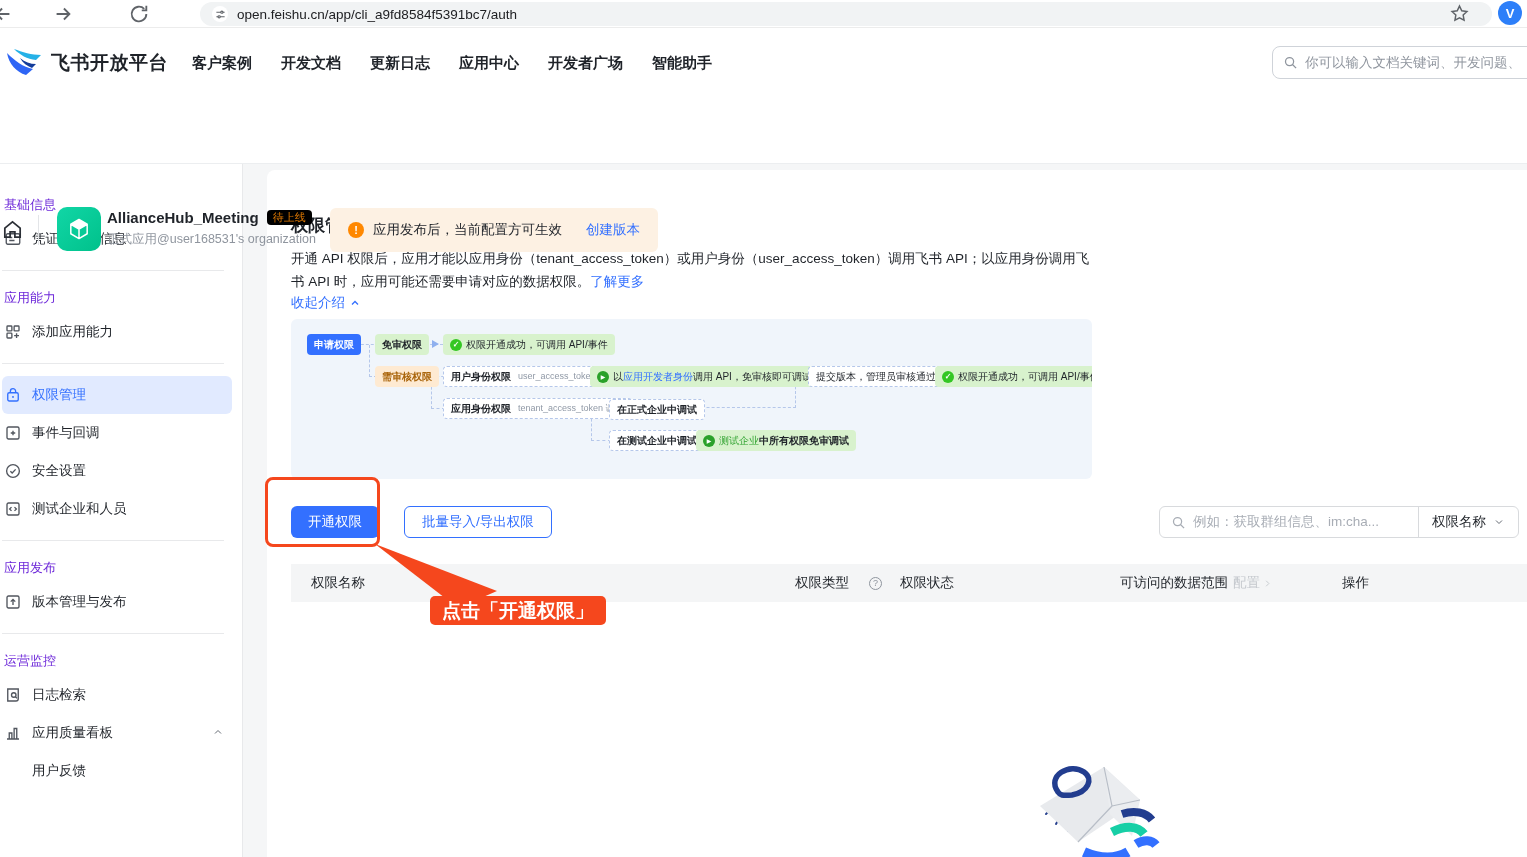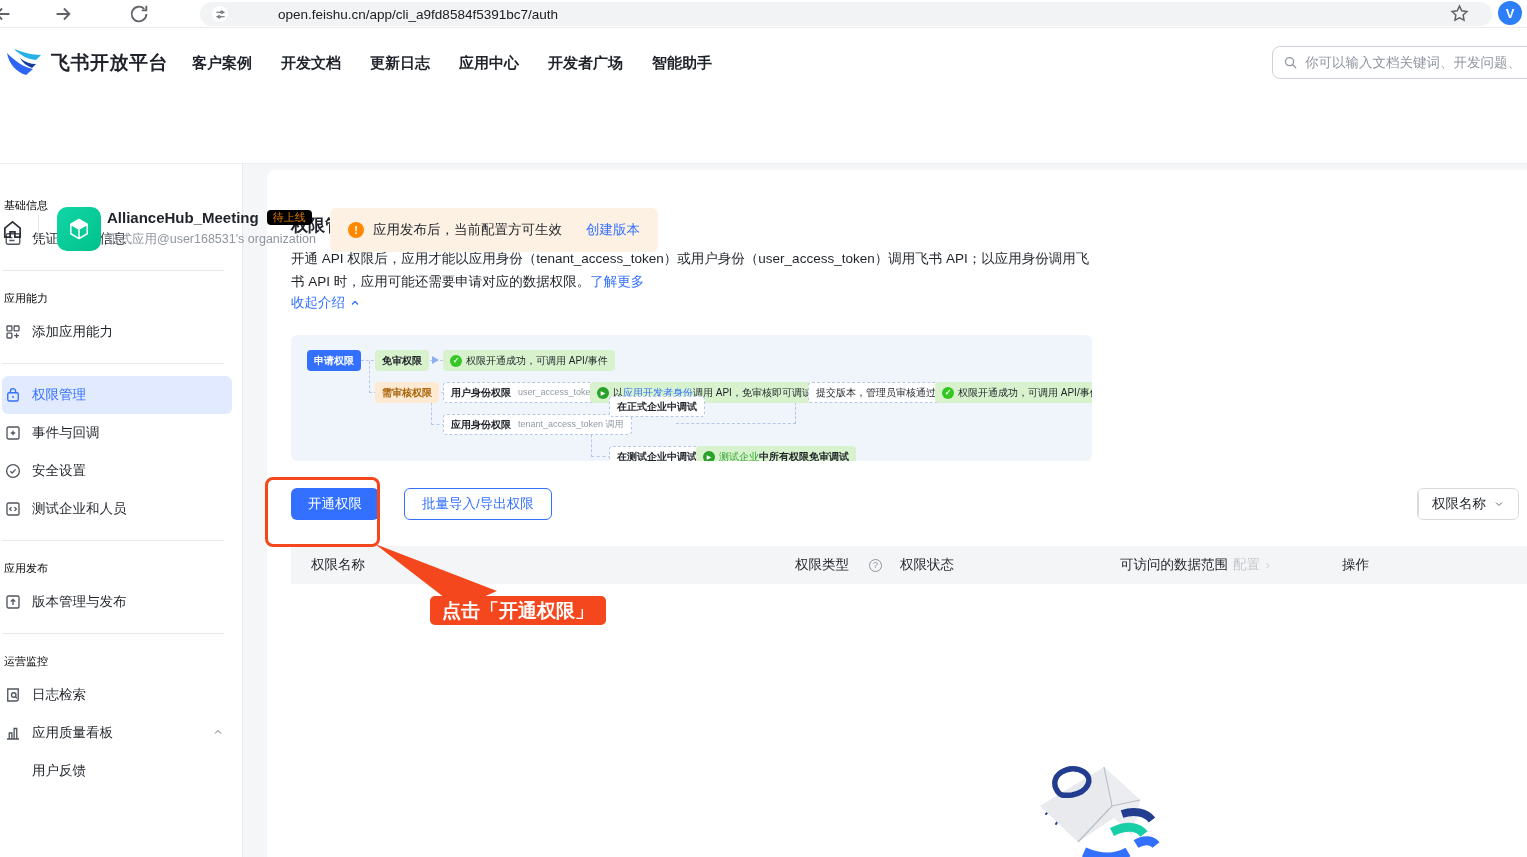--- a/index.html
+++ b/index.html
@@ -6,21 +6,21 @@
   html,body { width:1527px; height:857px; overflow:hidden; background:#fff;
     font-family:"Liberation Sans", sans-serif; color:#1f2329; }
   #page { position:relative; width:1527px; height:857px; overflow:hidden; background:#fff; }
 
   
   .chrome { position:absolute; top:0; left:0; right:0; height:28px; background:#fff;
     border-bottom:1px solid #ececec; z-index:20; }
   .chrome .nav-ic { position:absolute; top:3px; width:22px; height:22px; color:#5f6368; }
   .chrome .nav-ic svg { width:100%; height:100%; }
   .omnibox { position:absolute; left:200px; top:2px; width:1292px; height:24px;
-    background:#f1f3f4; border-radius:13px; display:flex; align-items:center; padding:0 12px;gap:41px; }
+    background:#f1f3f4; border-radius:13px; display:flex; align-items:center; padding:0 12px; }
   .site-ic { width:16px; height:16px; background:#fff; border-radius:50%; margin-right:9px;
     display:flex; align-items:center; justify-content:center; color:#5f6368; flex:none; }
   .url-text { font-size:13.5px; color:#202124; white-space:nowrap; }
   .star-ic { position:absolute; left:1449px; top:3px; width:21px; height:21px; color:#5f6368; }
   .ext-avatar { position:absolute; left:1498px; top:1px; width:24px; height:24px; border-radius:50%;
     background:#2d7ff9; color:#fff; font-size:13px; font-weight:bold; display:flex;
     align-items:center; justify-content:center; }
 
   
   .topnav { position:absolute; top:28px; left:0; right:0; height:70px; background:#fff;
@@ -49,21 +49,21 @@
   .app-org { font-size:12.5px; color:#8f959e; margin-top:5px; }
   .alert { position:absolute; left:330px; top:110px; height:44px; background:#fdf1e3; border-radius:6px;
     display:flex; align-items:center; padding:0 18px; font-size:13.5px; }
   .alert-ic { width:16px; height:16px; border-radius:50%; background:#ff8800; color:#fff; font-size:11px;
     font-weight:bold; display:flex; align-items:center; justify-content:center; margin-right:9px; flex:none; }
   .alert-link { color:#3370ff; margin-left:24px; cursor:pointer; white-space:nowrap; }
 
   
   .sidebar { position:absolute; top:164px; left:0; width:243px; bottom:0; background:#fff;
     border-right:1px solid #e8e9eb; padding:26px 10px 0 2px; font-size:13.5px; z-index:8; }
-  .side-label { height:30px; display:flex; align-items:center; color:#000000; font-size:11px; padding-left:2px; }
+  .side-label { height:30px; display:flex; align-items:center; color:#6d28d9; font-size:13px; padding-left:2px; }
   .side-item { height:38px; display:flex; align-items:center; gap:10px; padding:0 8px 0 2px;
     border-radius:6px; cursor:pointer; color:#1f2329; }
   .side-item .ic { width:18px; height:18px; color:#51565e; flex:none; }
   .side-item .ic svg { width:18px; height:18px; }
   .side-item.selected { background:#e1eaff; color:#3370ff; }
   .side-item.selected .ic { color:#3370ff; }
   .side-item .chev { margin-left:auto; color:#646a73; }
   .side-item.sub { padding-left:30px; }
   .side-divider { height:1px; background:#e8e9eb; margin:12px 8px 12px 0; }
 
@@ -71,21 +71,21 @@
   .main { position:absolute; top:164px; left:243px; right:0; bottom:0; background:#f5f6f7; }
   .card { position:absolute; top:6px; left:24px; right:0; bottom:0; background:#fff;
     border-radius:8px 0 0 0; padding:44px 0 0 24px; overflow:hidden; }
   .page-title { font-size:17px; font-weight:bold; }
   .desc { width:806px; margin-top:10px; font-size:13.5px; line-height:23px; color:#1f2329; }
   .link { color:#3370ff; cursor:pointer; }
   .collapse { margin-top:0; height:20px; display:flex; align-items:center; gap:4px;
     color:#3370ff; font-size:13.5px; cursor:pointer; width:fit-content; }
 
   
-  .diagram { position:relative; margin-top:22px; width:801px; height:126px; background:#f0f5fb;
+  .diagram { position:relative; margin-top:6px; width:801px; height:160px; background:#f0f5fb;
     border-radius:6px; font-size:10px; color:#1f2329; overflow:hidden; }
   .dnode { position:absolute; height:21px; display:flex; align-items:center; gap:4px;
     padding:0 7px; border-radius:4px; white-space:nowrap; z-index:2; }
   .dnode.blue { background:#3370ff; color:#fff; font-weight:bold; }
   .dnode.gtag { background:#d8f2cd; font-weight:bold; }
   .dnode.otag { background:#feead2; color:#a9640a; font-weight:bold; }
   .dnode.white { background:#fff; border:1px dashed #b5c7ea; }
   .dnode.green { background:#d8f2cd; }
   .dnode .b { font-weight:bold; }
   .dnode .code { font-size:9px; color:#9099a6; margin-left:3px; }
@@ -368,39 +368,46 @@
         </div>
         <div class="dnode green" style="left:644px;top:47px;">
           <span class="ck-ic">✓</span>
           <span>权限开通成功，可调用 API/事件</span>
         </div>
 
         <div class="dnode white" style="left:152px;top:79px;">
           <span class="b">应用身份权限</span>
           <span class="code">tenant_access_token 调用</span>
         </div>
-        <div class="dnode white" style="left:318px;top:61px;">
+        <div class="dnode white" style="left:318px;top:80px;">
           <span class="b">在正式企业中调试</span>
         </div>
 
         <div class="dnode white" style="left:318px;top:111px;">
           <span class="b">在测试企业中调试</span>
         </div>
         <div class="dnode green" style="left:405px;top:111px;">
           <span class="dbg-ic">▶</span>
           <span><span class="green-t">测试企业</span><span class="b">中所有权限免审调试</span></span>
         </div>
       </div>
 
       <div class="toolbar">
         <div class="btn-group">
           <div class="btn primary">开通权限</div>
           <div class="btn outline">批量导入/导出权限</div>
         </div>
         <div class="filter-group">
+          <div class="fg-search">
+            <svg width="15" height="15" viewBox="0 0 24 24" fill="none" stroke="currentColor" stroke-width="2">
+                <circle cx="10.5" cy="10.5" r="6.5"></circle>
+                <path d="M15.5 15.5 21 21"></path>
+              </svg>
+            <span class="ph">例如：获取群组信息、im:cha...</span>
+          </div>
           <div class="fg-div"></div>
           <div class="fg-select">
             <span>权限名称</span>
             <svg width="12" height="12" viewBox="0 0 24 24" fill="none" stroke="#646a73" stroke-width="2">
                 <path d="M6 9l6 6 6-6"></path>
               </svg>
           </div>
         </div>
       </div>
 

